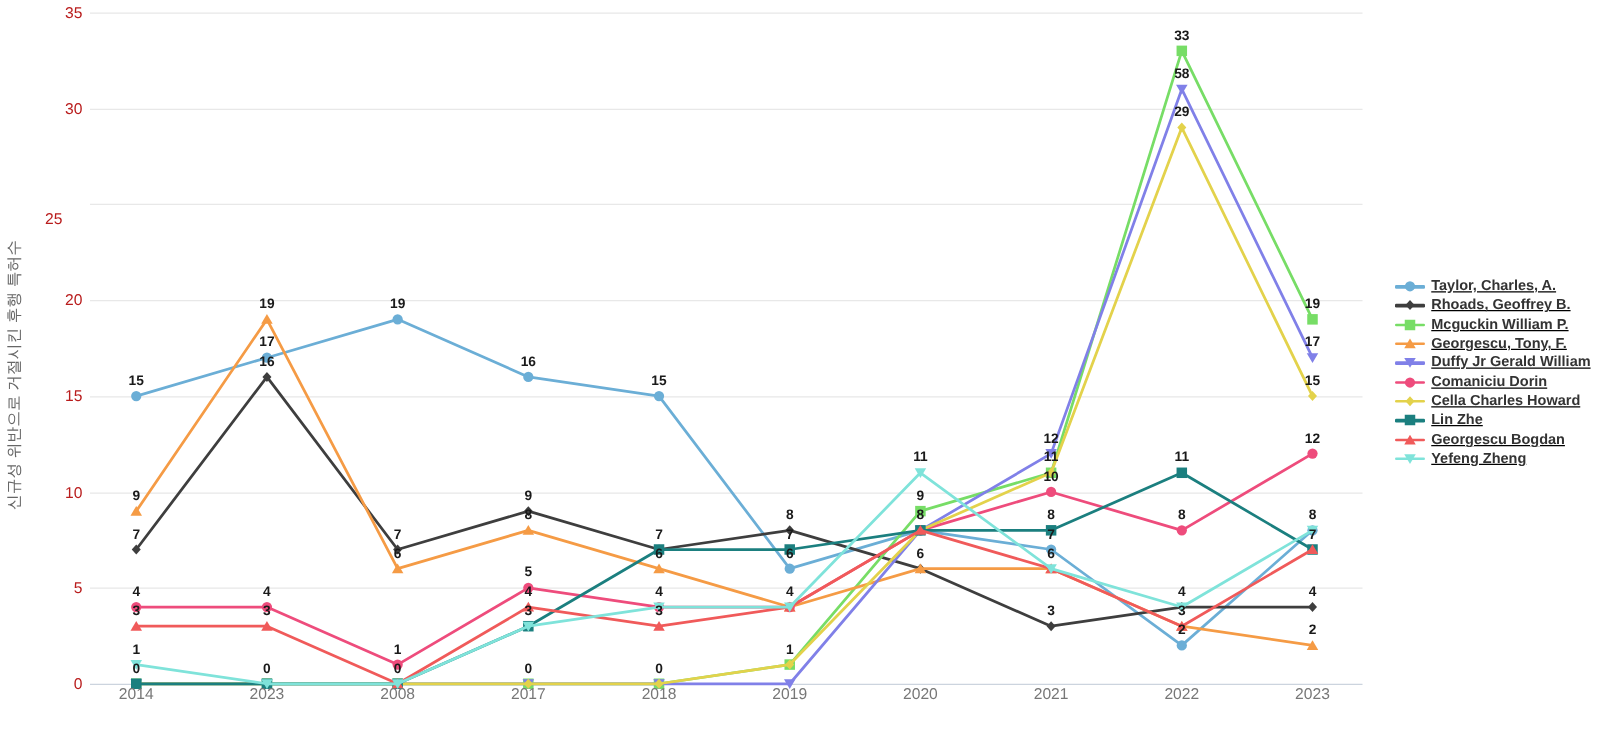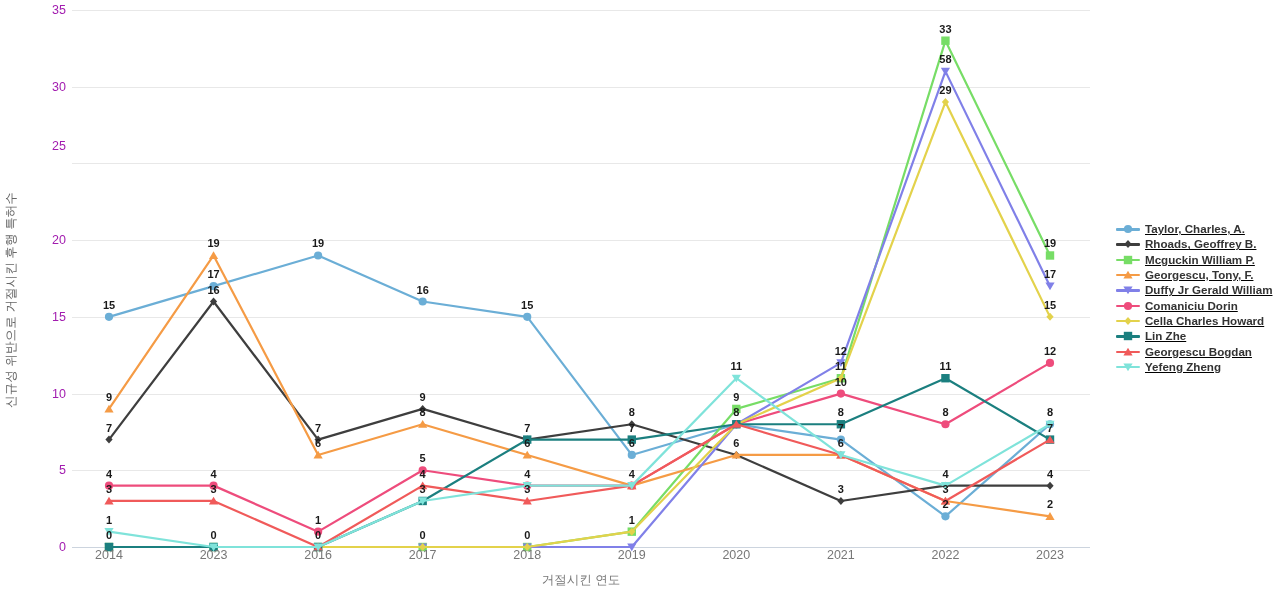--- a/index.html
+++ b/index.html
@@ -33,21 +33,21 @@
     color: #666666;
     letter-spacing: 0.1px;
     white-space: nowrap;
   }
   .ytick {
     position: absolute;
     right: 0;
     width: 46px;
     text-align: right;
     font-size: 12.5px;
-    color: #a21caf;
+    color: #b91c1c;
     transform: translateY(-50%);
   }
   .yticks-col {
     position: absolute;
     left: 0px; top: 0px;
     width: 66px; height: 600px;
   }
   
   #plot {
     position: absolute;
@@ -148,21 +148,21 @@
 <div id="root">
 
   <div class="ylabel">신규성 위반으로 거절시킨 후행 특허수</div>
 
   <div class="yticks-col" id="yticks">
       <div class="ytick" style="top: 547px;">0</div>
       <div class="ytick" style="top: 470.286px;">5</div>
       <div class="ytick" style="top: 393.571px;">10</div>
       <div class="ytick" style="top: 316.857px;">15</div>
       <div class="ytick" style="top: 240.143px;">20</div>
-      <div class="ytick" style="top: 146px;">25</div>
+      <div class="ytick" style="top: 175px; text-align: center;">25</div>
       <div class="ytick" style="top: 86.7143px;">30</div>
       <div class="ytick" style="top: 10px;">35</div>
     </div>
 
   <div id="plot">
       <div class="gridline" style="top: 0px;"></div>
       <div class="gridline" style="top: 76.7143px;"></div>
       <div class="gridline" style="top: 153.429px;"></div>
       <div class="gridline" style="top: 230.143px;"></div>
       <div class="gridline" style="top: 306.857px;"></div>
@@ -299,31 +299,30 @@
           <polygon points="768.8888888888889,449.1428571428571 773.4888888888889,441.34285714285716 764.2888888888889,441.34285714285716" fill="#7FE3DA"></polygon>
           <polygon points="873.4444444444445,479.8285714285714 878.0444444444445,472.02857142857147 868.8444444444444,472.02857142857147" fill="#7FE3DA"></polygon>
           <polygon points="978,418.45714285714286 982.6,410.6571428571429 973.4,410.6571428571429" fill="#7FE3DA"></polygon>
         </g>
       </svg>
   </div>
 
   <div id="xticks-host">
       <div class="xtick" style="left: 109px;">2014</div>
       <div class="xtick" style="left: 213.556px;">2023</div>
-      <div class="xtick" style="left: 318.111px;">2016</div>
+      <div class="xtick" style="left: 318.111px;">2008</div>
       <div class="xtick" style="left: 422.667px;">2017</div>
       <div class="xtick" style="left: 527.222px;">2018</div>
       <div class="xtick" style="left: 631.778px;">2019</div>
       <div class="xtick" style="left: 736.333px;">2020</div>
       <div class="xtick" style="left: 840.889px;">2021</div>
       <div class="xtick" style="left: 945.444px;">2022</div>
       <div class="xtick" style="left: 1050px;">2023</div>
     </div>
 
-  <div class="xlabel">거절시킨 연도</div>
 
   <div id="legend">
       <div class="leg-row">
         <div class="leg-swatch">
           <div class="ln" style="background: rgb(107, 174, 214);"></div>
           <svg width="11" height="11" class="mk" style="position: absolute; left: 12px; top: 7px; transform: translate(-50%, -50%);">
             <circle cx="5.5" cy="5.5" r="4.1" fill="#6BAED6"></circle>
           </svg>
         </div>
         <span class="leg-text">Taylor, Charles, A.</span>

